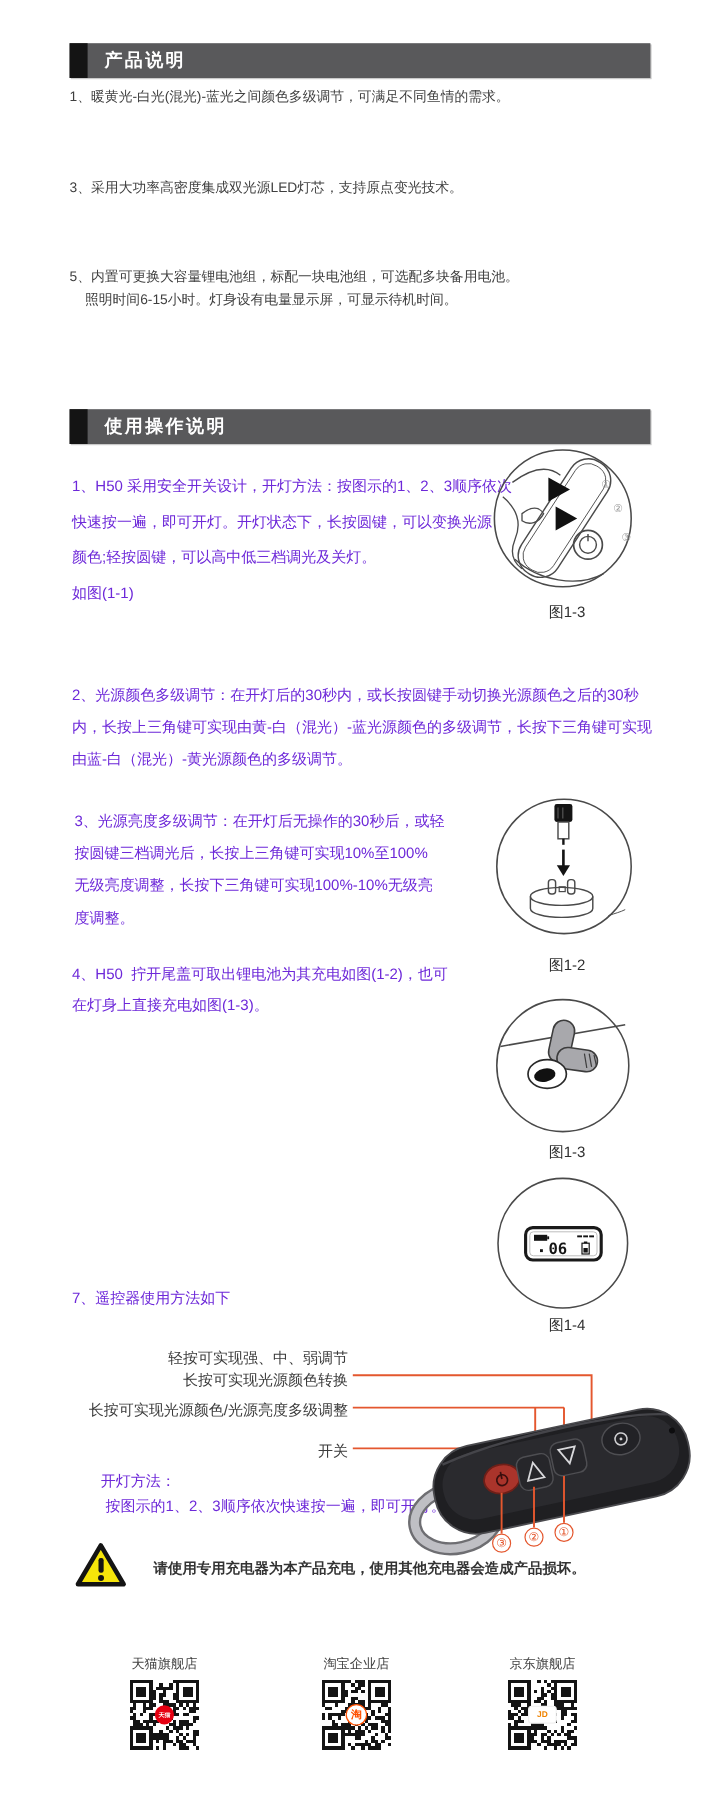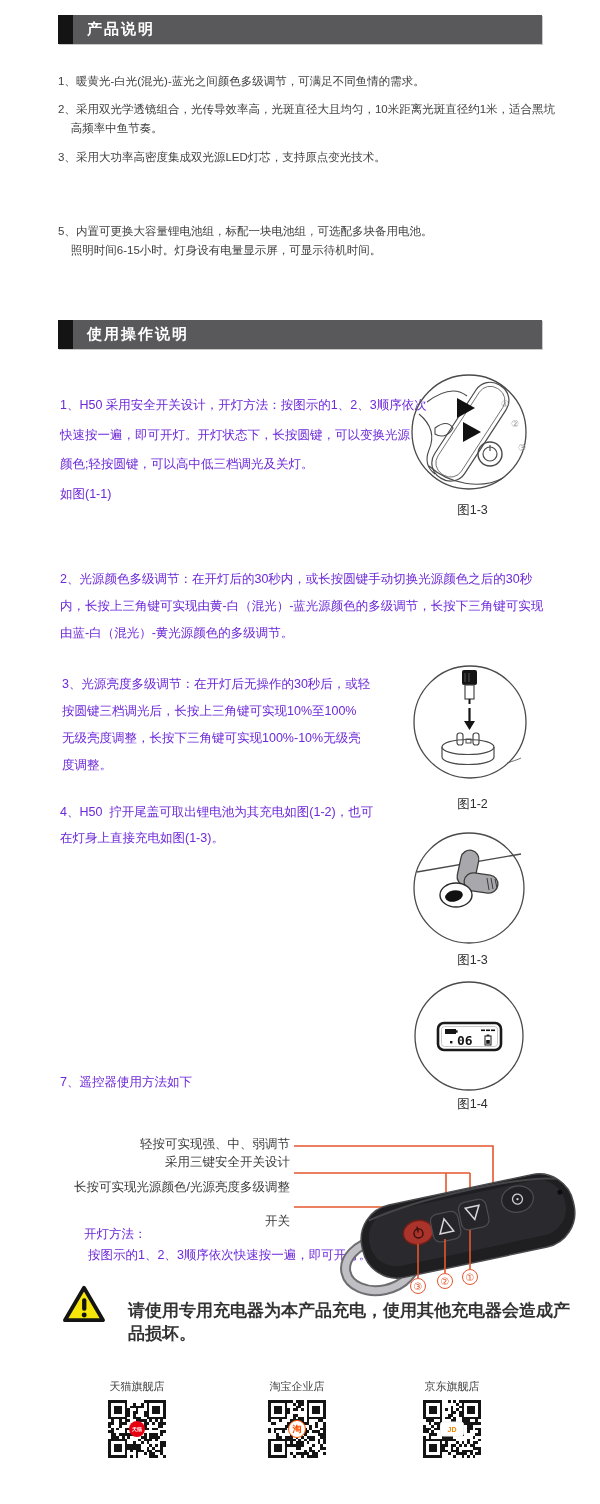--- a/index.html
+++ b/index.html
@@ -1,28 +1,28 @@
 <!DOCTYPE html>
 <html><head>
 <meta charset="utf-8">
 <style>
   html,body{margin:0;padding:0;background:#ffffff;}
   #page{position:relative;width:600px;height:1504px;background:#ffffff;overflow:hidden;
         font-family:"Liberation Sans","DejaVu Sans",sans-serif;color:#3f3f3f;}
   .band{position:absolute;left:58px;width:484px;height:29px;background:#59595b;
-        box-shadow:1px 1px 0 #c9c9c9;display:flex;align-items:center;}
+        box-shadow:1px 1px 0 #c9c9c9;display:flex;align-items:center;margin-top:21px;}
   .band .mark{width:15px;height:29px;background:#141414;}
   .band .band-title{color:#ffffff;font-size:15px;font-weight:700;letter-spacing:2px;margin-left:14px;}
   .txt{position:absolute;white-space:pre;font-size:11.5px;line-height:19px;color:#3f3f3f;}
   .utxt{position:absolute;white-space:pre;font-size:12.5px;color:#6d28d9;}
   .figcap{position:absolute;width:105px;text-align:center;font-size:12.5px;color:#2e2e2e;}
-  .callout{position:absolute;left:60px;width:230px;text-align:right;font-size:12.5px;color:#3b3b3b;font-weight:500;margin-top:12px;}
+  .callout{position:absolute;left:60px;width:230px;text-align:right;font-size:12.5px;color:#3b3b3b;font-weight:500;}
   .marker{position:absolute;width:16px;height:16px;border:1px solid #e4572e;border-radius:50%;
           color:#e4572e;font-size:10px;line-height:15px;text-align:center;background:#ffffff;box-sizing:border-box;}
-  .warn-text{position:absolute;left:128px;top:1299px;width:455px;font-size:17px;font-weight:700;color:#333;}
+  .warn-text{position:absolute;left:128px;top:1299px;width:455px;font-size:12px;font-weight:700;color:#333;}
   .store-label{position:absolute;width:110px;text-align:center;font-size:11px;color:#3f3f3f;top:1379px;}
   .qr{position:absolute;width:58px;height:58px;top:1400px;}
   .qr svg{width:58px;height:58px;shape-rendering:crispEdges;fill:#141414;}
   .qr .logo{position:absolute;left:50%;top:50%;transform:translate(-50%,-50%);
             display:flex;align-items:center;justify-content:center;background:#fff;}
   .logo-tmall{width:16px;height:16px;border-radius:50%;background:#e60012 !important;color:#fff;font-size:5px;font-weight:700;}
   .logo-taobao{width:16px;height:16px;border-radius:50%;border:1.5px solid #ff5000;color:#ff5000;font-size:9px;font-weight:700;}
   .logo-jd{width:22px;height:13px;border-radius:3px;border:1px solid #f2f2f2;color:#f08300;font-size:7px;font-weight:700;}
   svg{position:absolute;overflow:visible;}
   .figline{stroke:#4a4a4a;fill:none;}
@@ -31,22 +31,20 @@
 <body>
 
 <div id="page">
 
   <div class="band" style="top:15px">
     <div class="mark"></div>
     <div class="band-title">产品说明</div>
   </div>
 
   <div class="txt" style="left:58px;top:72px">1、暖黄光-白光(混光)-蓝光之间颜色多级调节，可满足不同鱼情的需求。</div>
-  <div class="txt" style="left:58px;top:100px">2、采用双光学透镜组合，光传导效率高，光斑直径大且均匀，10米距离光斑直径约1米，适合黑坑
-    高频率中鱼节奏。</div>
   <div class="txt" style="left:58px;top:148px">3、采用大功率高密度集成双光源LED灯芯，支持原点变光技术。</div>
   <div class="txt" style="left:58px;top:222px">5、内置可更换大容量锂电池组，标配一块电池组，可选配多块备用电池。
     照明时间6-15小时。灯身设有电量显示屏，可显示待机时间。</div>
 
   <div class="band" style="top:320px">
     <div class="mark"></div>
     <div class="band-title">使用操作说明</div>
   </div>
 
   <div class="utxt" style="left:60px;top:391px;line-height:29.5px">1、H50 采用安全开关设计，开灯方法：按图示的1、2、3顺序依次
@@ -147,21 +145,21 @@
       <g>
         <rect x="78" y="58" width="6" height="9" fill="none" stroke="#141414" stroke-width="1"></rect>
         <rect x="79.6" y="56.6" width="2.8" height="1.4" fill="#141414"></rect>
         <rect x="79.2" y="62" width="3.6" height="3.8" fill="#141414"></rect>
       </g>
     </g>
   </svg>
   <div class="figcap" style="left:420px;top:1096px">图1-4</div>
 
   <div class="callout" style="top:1124px">轻按可实现强、中、弱调节</div>
-  <div class="callout" style="top:1142px">采用三键安全开关设计</div>
+  <div class="callout" style="top:1142px">长按可实现光源颜色转换</div>
   <div class="callout" style="top:1167px">长按可实现光源颜色/光源亮度多级调整</div>
   <div class="callout" style="top:1201px">开关</div>
   <div class="utxt" style="left:84px;top:1226px;font-weight:400">开灯方法：</div>
   <div class="utxt" style="left:88px;top:1247px">按图示的1、2、3顺序依次快速按一遍，即可开灯。</div>
 
   <svg style="left:0;top:1120px" width="600" height="190" viewBox="0 0 600 190">
     <g stroke="#e4572e" stroke-width="1.6" fill="none">
       <path d="M294,26 H493 V72"></path>
       <path d="M294,53 H470 M446,53 V92 M470,53 V83"></path>
       <path d="M294,87 H400 L414,98"></path>

